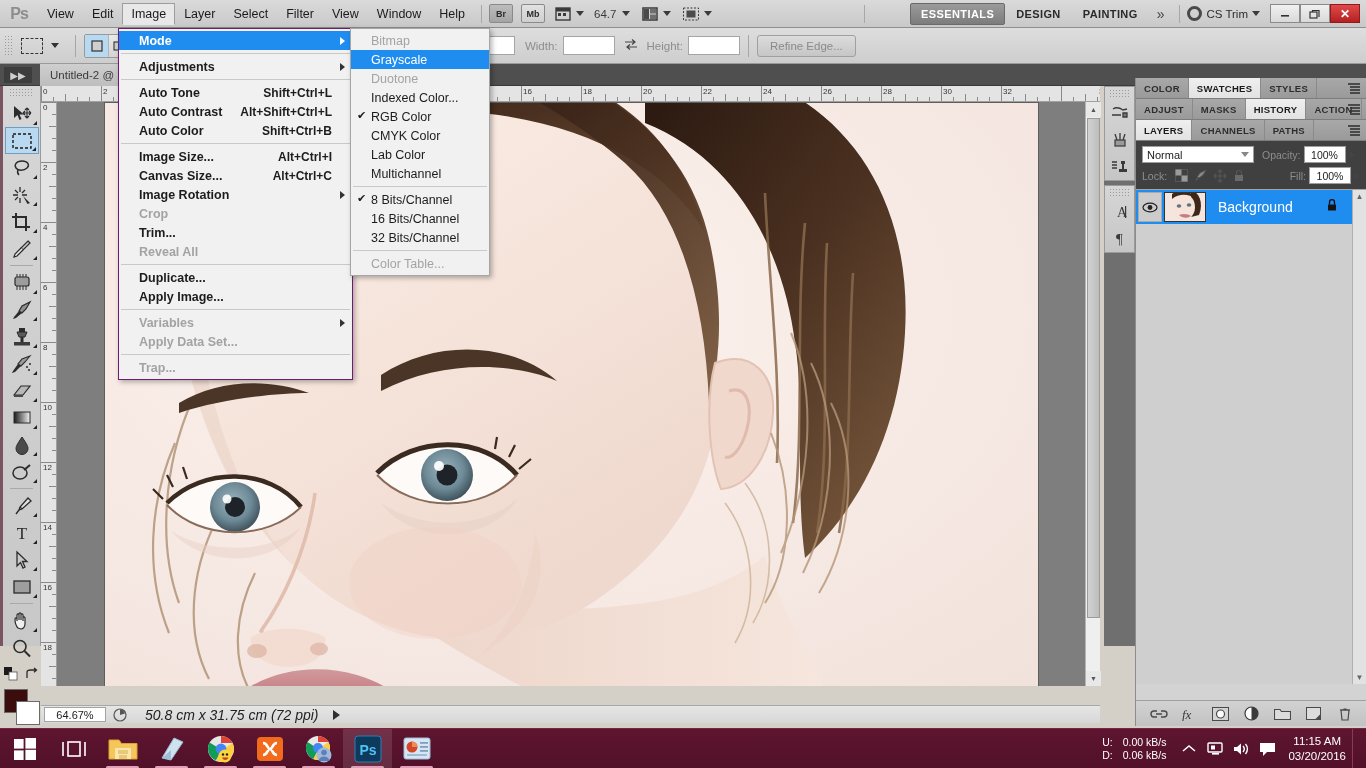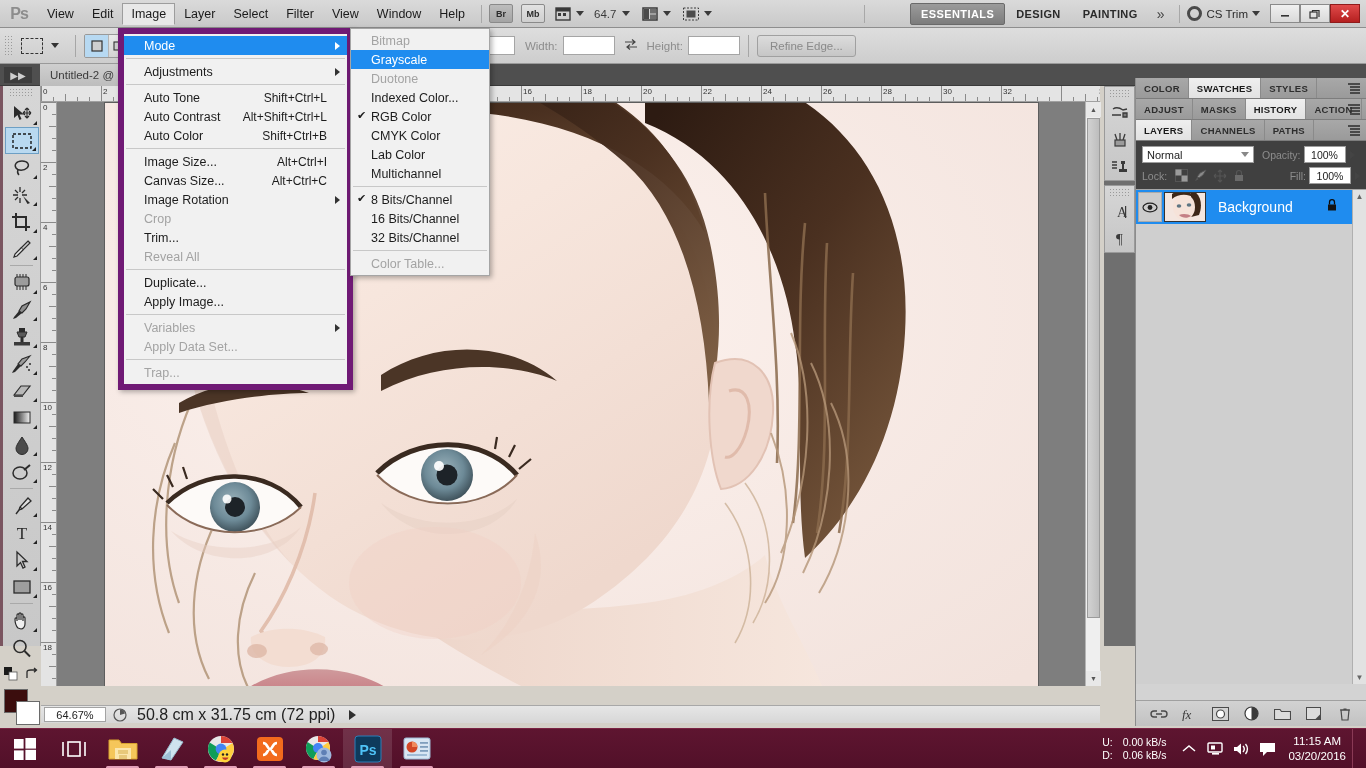--- a/index.html
+++ b/index.html
@@ -165,21 +165,21 @@
 
   
   .statusbar {
     position:absolute; left:41px; top:705px; width:1059px; height:18px;
     background:linear-gradient(#e6e6e6,#d7d7d7); border-top:1px solid #a8a8a8;
     display:flex; align-items:center;
   }
   .zoom-field { width:62px;height:15px;background:#fff;border:1px solid #a3a3a3;margin-left:3px;
     font-size:11px;color:#222;display:flex;align-items:center;justify-content:center; }
   .sb-ico { width:22px;height:16px;display:flex;align-items:center;justify-content:center;margin-left:3px; }
-  .sb-text { font-size:16px;color:#222;margin-left:6px; }
+  .sb-text { font-size:14px;color:#222;margin-left:14px;font-style:italic; }
   .sb-tri { margin-left:14px; width:0;height:0;border-top:5px solid transparent;
     border-bottom:5px solid transparent;border-left:7px solid #2f2f2f; }
 
   
   .rail {
     position:absolute; left:1104px; top:86px; width:31px; height:560px;
     background:#6f6f6f;
   }
   .rail-box { background:linear-gradient(#d6d6d6,#c6c6c6); border:1px solid #9a9a9a; margin-bottom:4px; }
   .rail-grip { height:8px;background-image:radial-gradient(#9a9a9a 1px, transparent 1px);
@@ -246,22 +246,22 @@
   .tb-underline { position:absolute;bottom:0;left:8px;right:8px;height:3px;background:#e2a0b8;border-radius:2px; }
   .tray { margin-left:auto; display:flex; align-items:center; padding-right:6px; color:#fff; }
   .net-stats { font-size:10.5px; line-height:13px; display:flex; gap:10px; margin-right:10px; }
   .clock { font-size:11.5px; line-height:15px; text-align:center; margin-left:8px; }
   .tray-ico { width:26px;height:26px;display:flex;align-items:center;justify-content:center; }
   .showdesk { width:8px;height:40px;border-left:1px solid #8a3a56; margin-left:6px; }
 
   
   .dropdown {
     position:absolute; left:118px; top:28px; width:235px;
-    background:#f1f1f1; border:6px solid #701a75; box-shadow:2px 2px 5px rgba(0,0,0,0.3);
-    padding:2px 0; z-index:50;
+    background:#f1f1f1; border:1px solid #701a75; box-shadow:2px 2px 5px rgba(0,0,0,0.3);
+    padding:2px 0; z-index:50;font-weight:bold;
   }
   .mrow {
     height:19px; display:flex; align-items:center; padding:0 6px 0 20px;
     font-size:12.5px; color:#1c1c1c; position:relative; cursor:default;
   }
   .mrow.dis { color:#a3a3a3; }
   .mrow.hl { background:#1f8cef; color:#fff; }
   .mrow .sc { margin-left:auto; font-size:12px; padding-right:14px; }
   .mrow .arrow { position:absolute; right:7px; top:6px; width:0;height:0;
     border-top:4px solid transparent;border-bottom:4px solid transparent;border-left:5px solid #333; }

